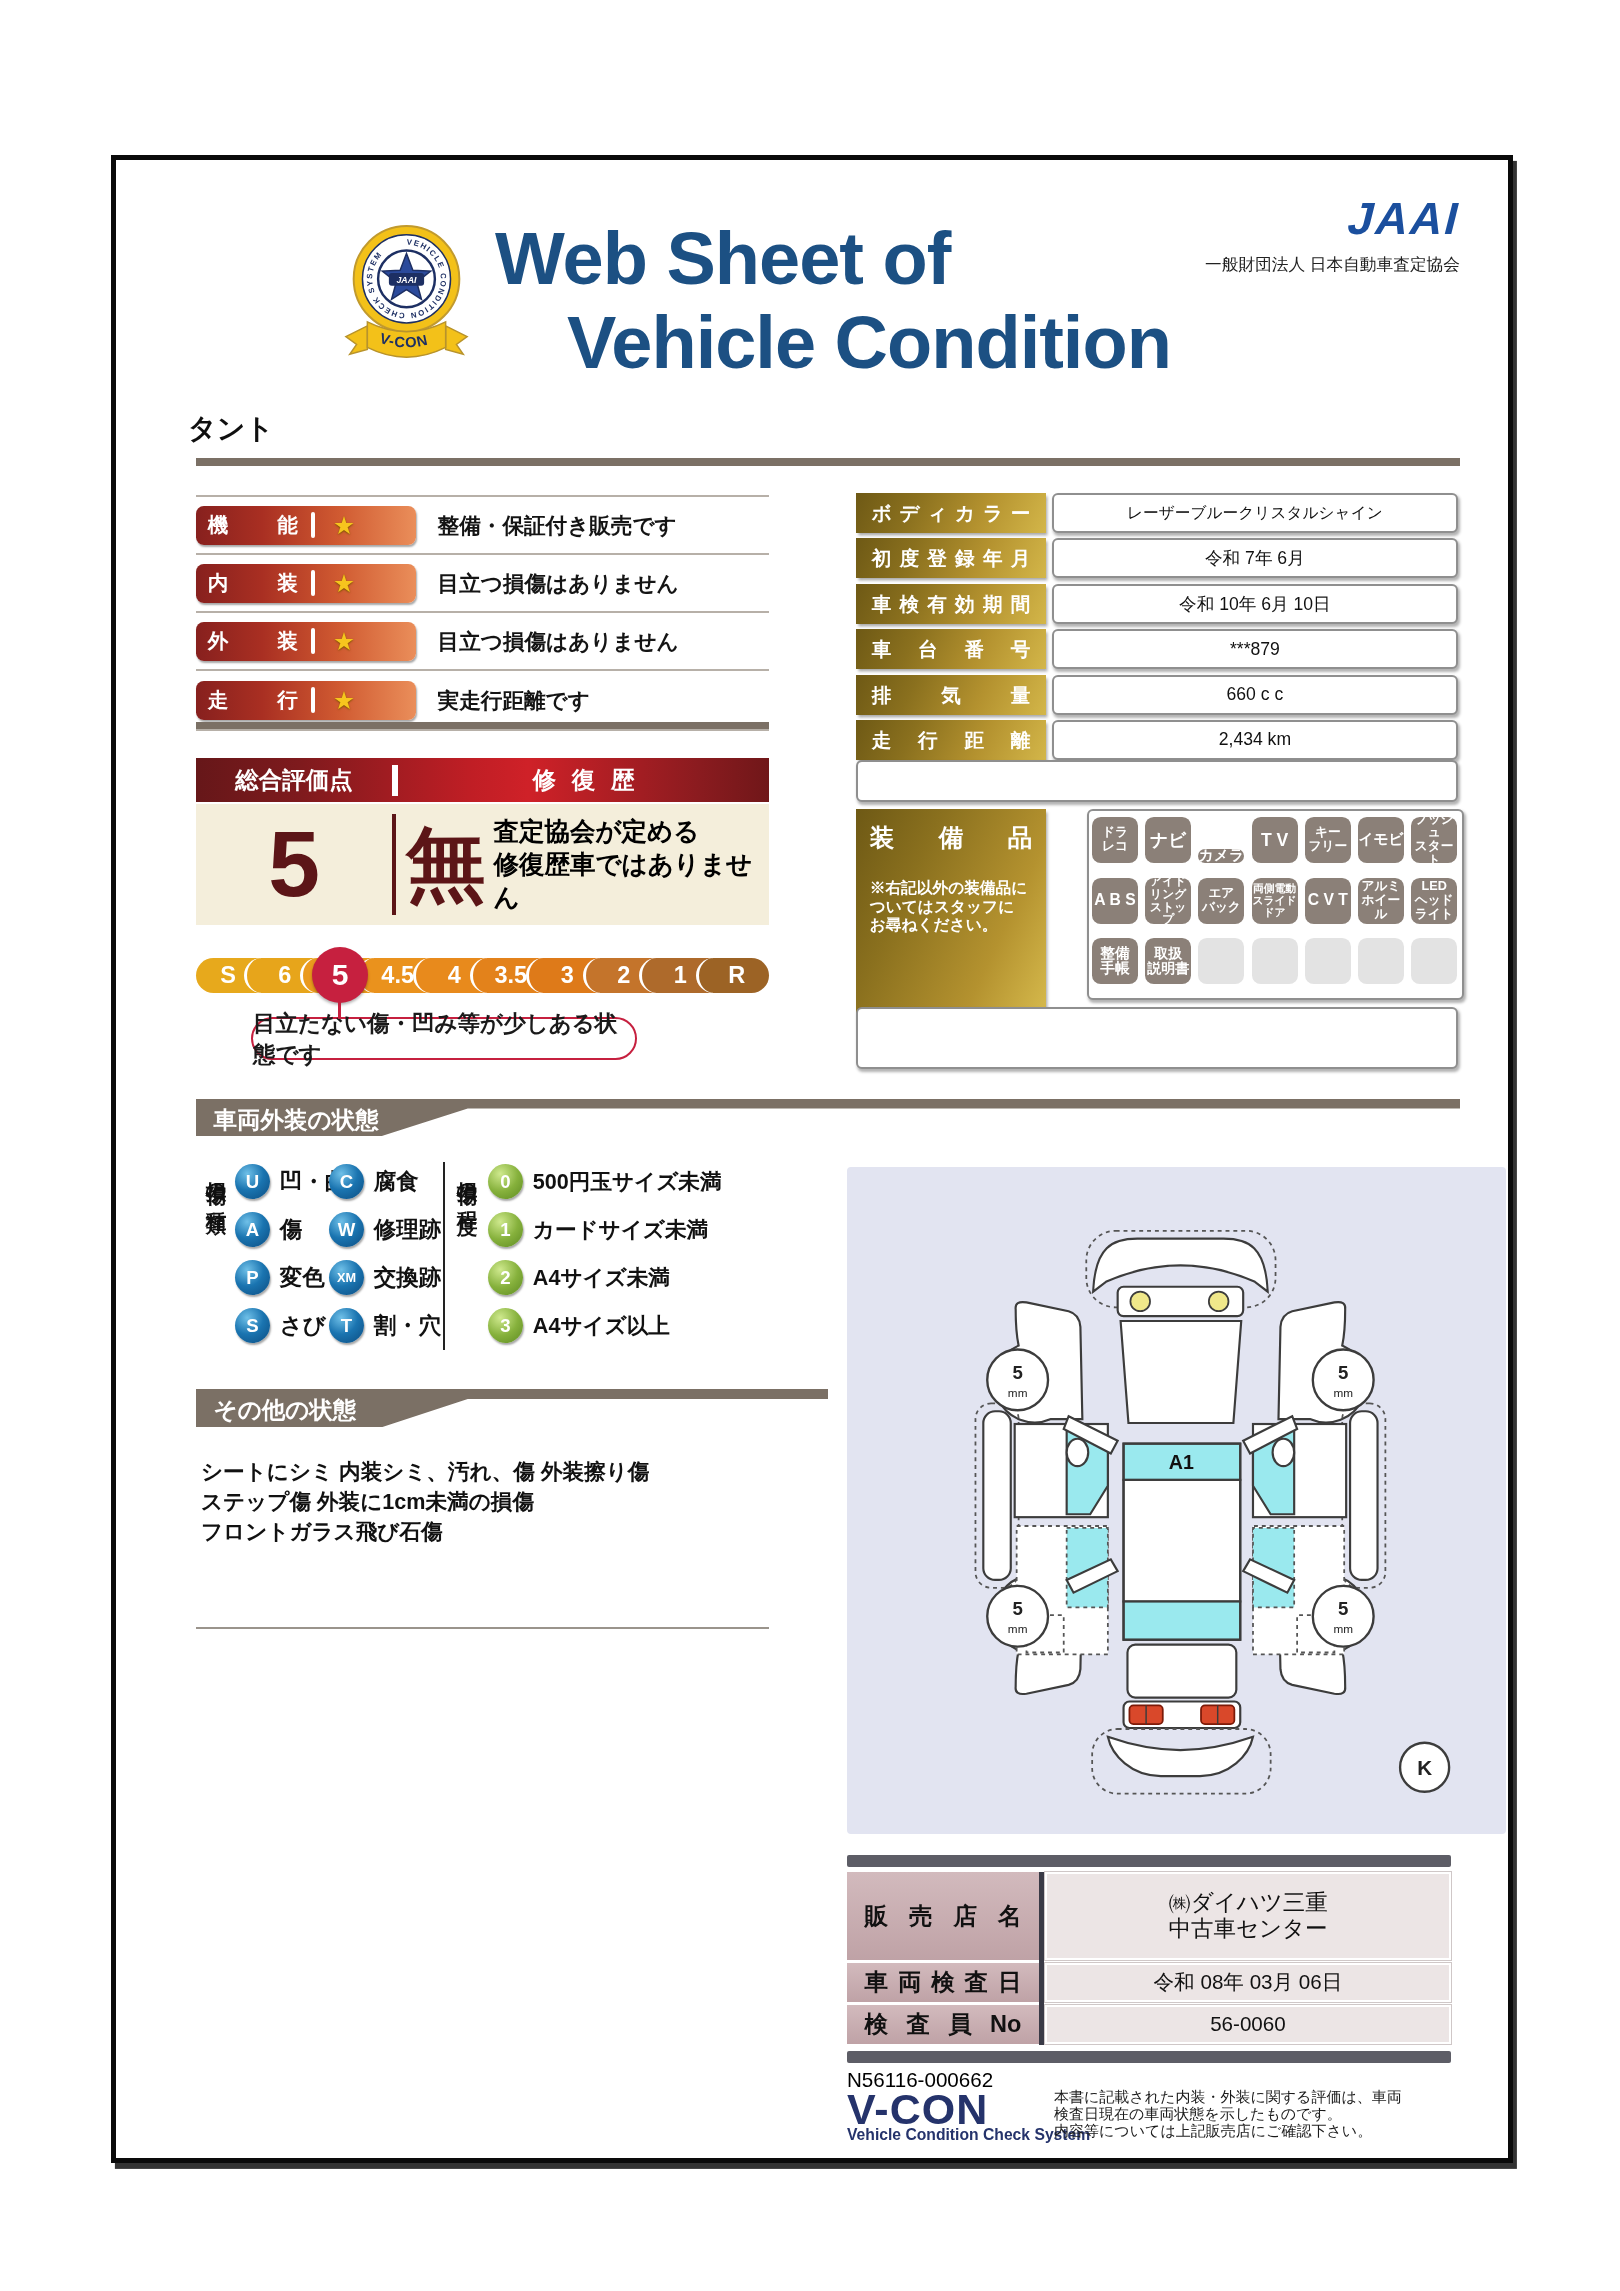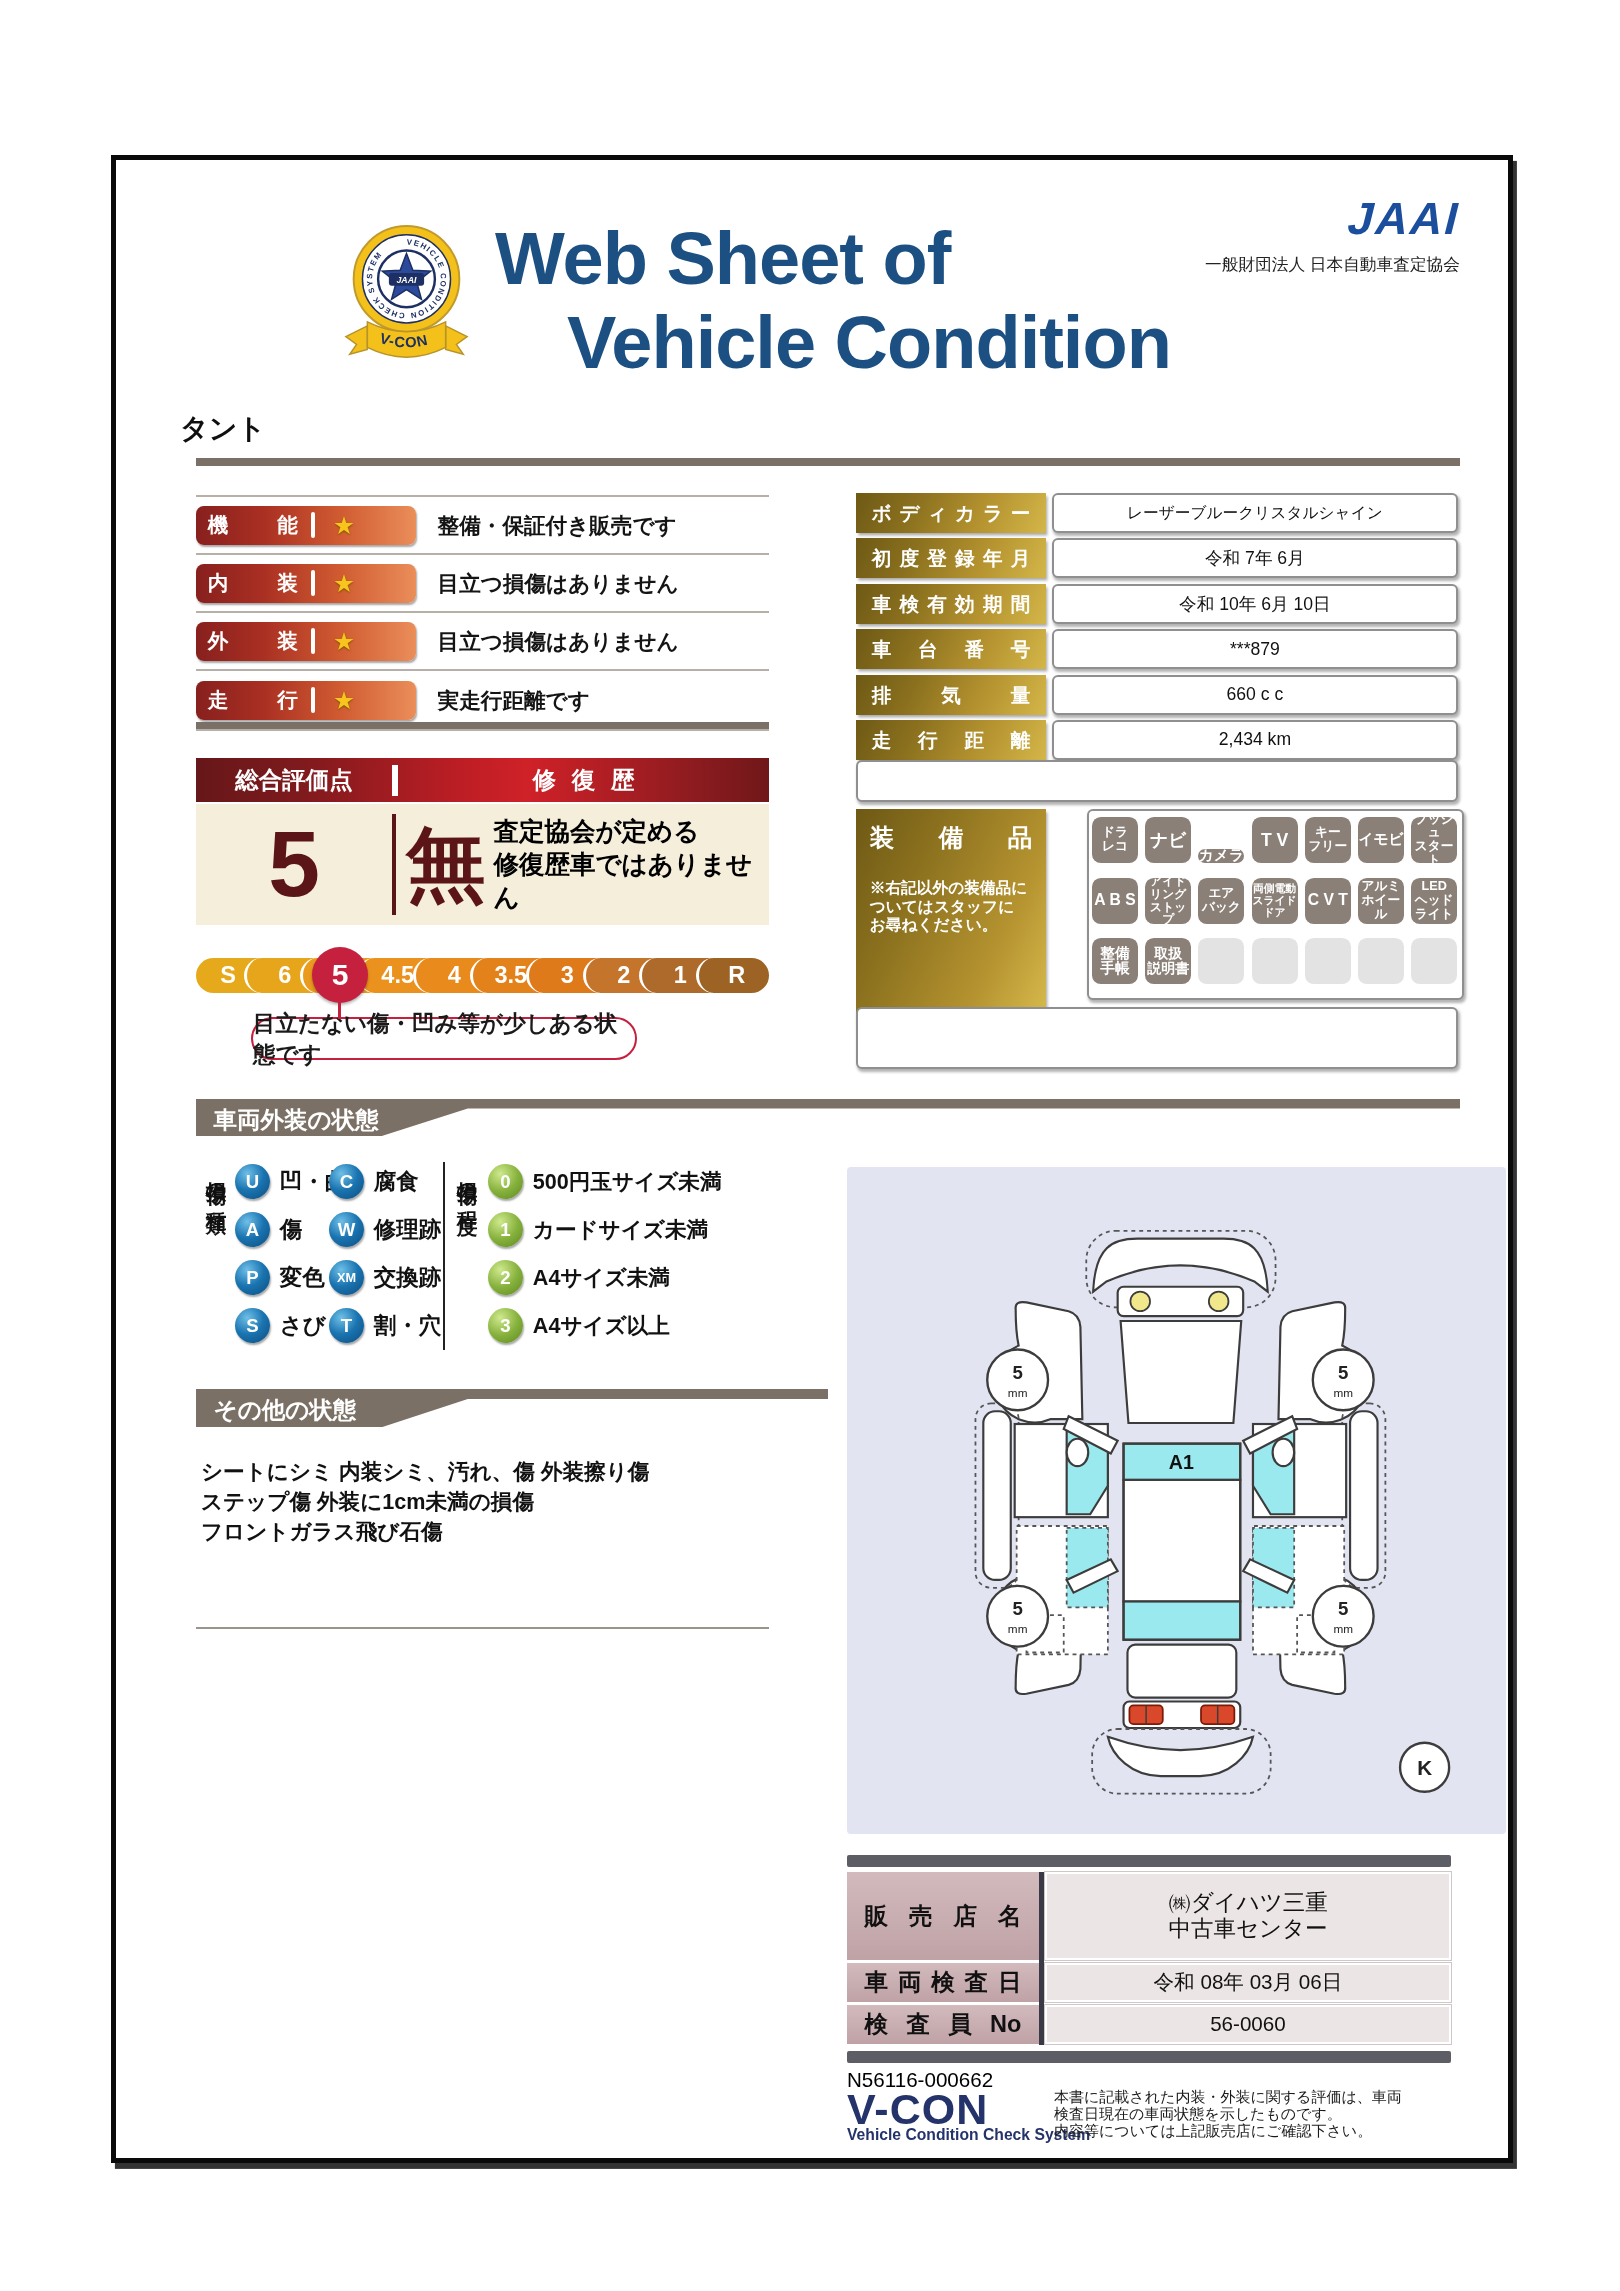--- a/index.html
+++ b/index.html
@@ -7,21 +7,21 @@
   .page{position:relative;width:1620px;height:2292px;background:#fff;overflow:hidden;}
   .abs{position:absolute;}
   .sheet{left:111px;top:155px;width:1392px;height:1998px;border:5.9px solid #0a0a0a;
          box-shadow:3.9px 5.9px 0 rgba(0,0,0,.8);background:#fff;}
   
   .title{left:495px;top:222px;font-size:74px;font-weight:bold;color:#1c5083;letter-spacing:-1px;line-height:1;}
   .title2{left:547px;top:306px;margin-left:20px;}
   .jaai-word{left:1215px;top:196px;width:245px;text-align:right;font-size:45px;font-weight:900;
              color:#1b4f9e;transform:skewX(-14deg);letter-spacing:2px;line-height:1;}
   .jaai-org{left:1166px;top:253px;width:294px;text-align:right;font-size:16.7px;color:#222;font-weight:500;}
-  .vname{left:180px;top:410px;font-size:28px;font-weight:bold;color:#0f0f0f;}
+  .vname{left:188px;top:410px;font-size:28px;font-weight:bold;color:#0f0f0f;}
   .bar{background:#7b7065;}
   
   .ratings{left:196px;top:495px;width:573px;}
   .rrow{height:56px;border-top:2px solid #b7b0a8;display:flex;align-items:center;}
   .ratings .last{border-bottom:2px solid #b7b0a8;height:58px;}
   .pill{width:220px;height:39px;border-radius:7.8px;display:flex;align-items:center;
         background:linear-gradient(90deg,#87201e 0%,#a92f22 30%,#d05a31 65%,#ea8e5a 100%);
         box-shadow:1px 2px 2px rgba(0,0,0,.35);padding:0 11.8px;box-sizing:border-box;}
   .pill .lab{width:90px;color:#fff;font-size:20.6px;font-weight:bold;text-align-last:justify;}
   .pill .sep{width:3.9px;height:25.5px;background:#fff;margin:0 17.6px 0 13.7px;border-radius:2px;}

